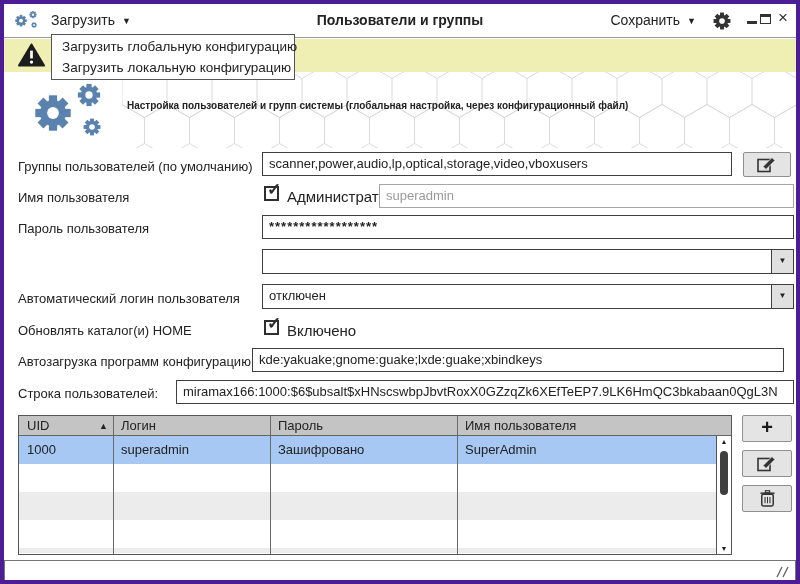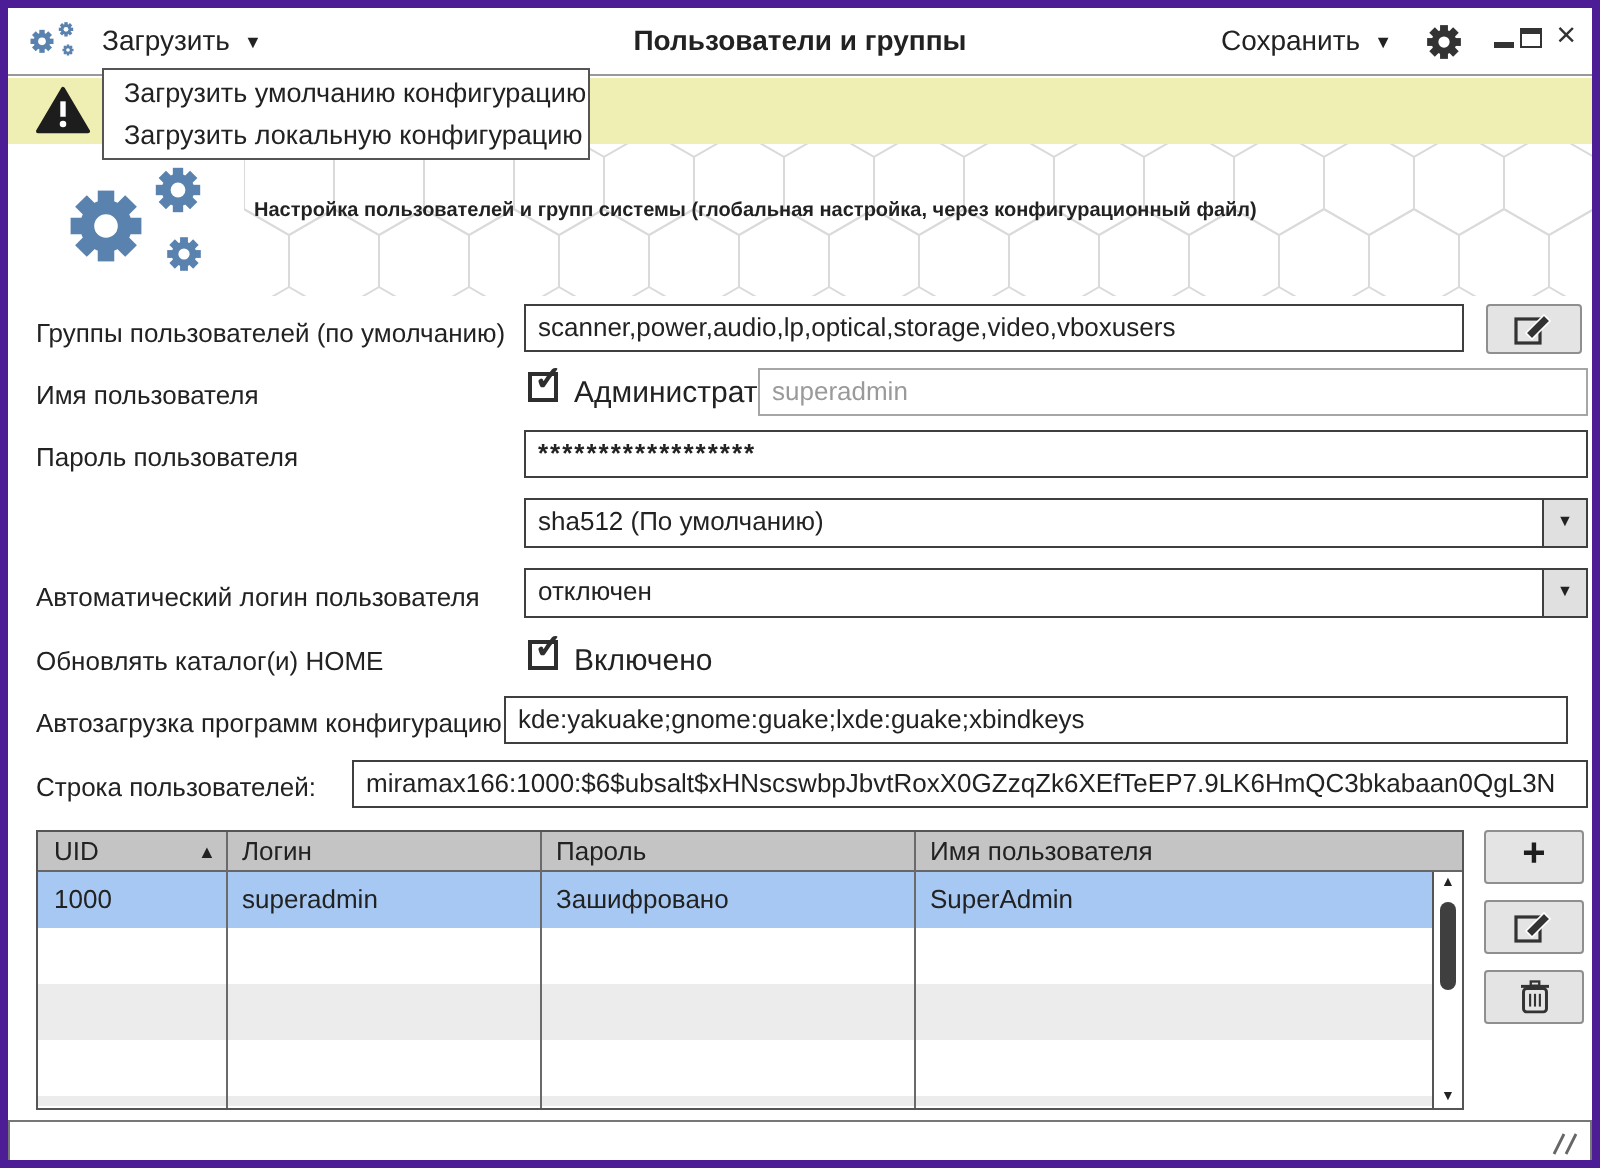--- a/index.html
+++ b/index.html
@@ -128,21 +128,21 @@
       <svg width="27" height="24" viewBox="0 0 28 24">
         <path d="M14 1 L27 23 L1 23 Z" fill="#1d1d1d" stroke="#1d1d1d" stroke-width="2" stroke-linejoin="round"></path>
         <rect x="12.6" y="7.5" width="2.8" height="8" fill="#fff"></rect>
         <circle cx="14" cy="19.3" r="1.7" fill="#fff"></circle>
       </svg>
     </span>
     <span class="warn-text">В</span>
   </div>
 
   <div class="menu">
-    <div class="menu-item">Загрузить умолчанию конфигурацию</div>
+    <div class="menu-item">Загрузить глобальную конфигурацию</div>
     <div class="menu-item">Загрузить локальную конфигурацию</div>
   </div>
 
   <div class="header">
     <svg class="hexbg" width="680" height="76">
       <rect width="680" height="76" fill="url(#hexpat)"></rect>
     </svg>
     <span class="hdr-logo">
       <svg width="84" height="60" viewBox="0 0 84 60">
         <use href="#gear" transform="translate(27,32) scale(1.18)"></use>
@@ -166,21 +166,20 @@
   <span class="checkbox" style="left:260px;top:182px">
     <span class="tick">✓</span>
   </span>
   <span class="cblabel" style="left:283px;top:184px">Администратор</span>
   <div class="tinput disabled" style="left:375px;top:180px;width:415px">superadmin</div>
 
   <div class="flabel" style="top:217px">Пароль пользователя</div>
   <div class="tinput pw" style="left:258px;top:211px;width:532px">******************</div>
 
   <div class="selectbox" style="left:258px;top:245px;width:532px">
-    <span class="val">sha512 (По умолчанию)</span>
     <span class="dbtn">▼</span>
   </div>
 
   <div class="flabel" style="top:287px">Автоматический логин пользователя</div>
   <div class="selectbox" style="left:258px;top:280px;width:532px">
     <span class="val">отключен</span>
     <span class="dbtn">▼</span>
   </div>
 
   <div class="flabel" style="top:319px">Обновлять каталог(и) HOME</div>

